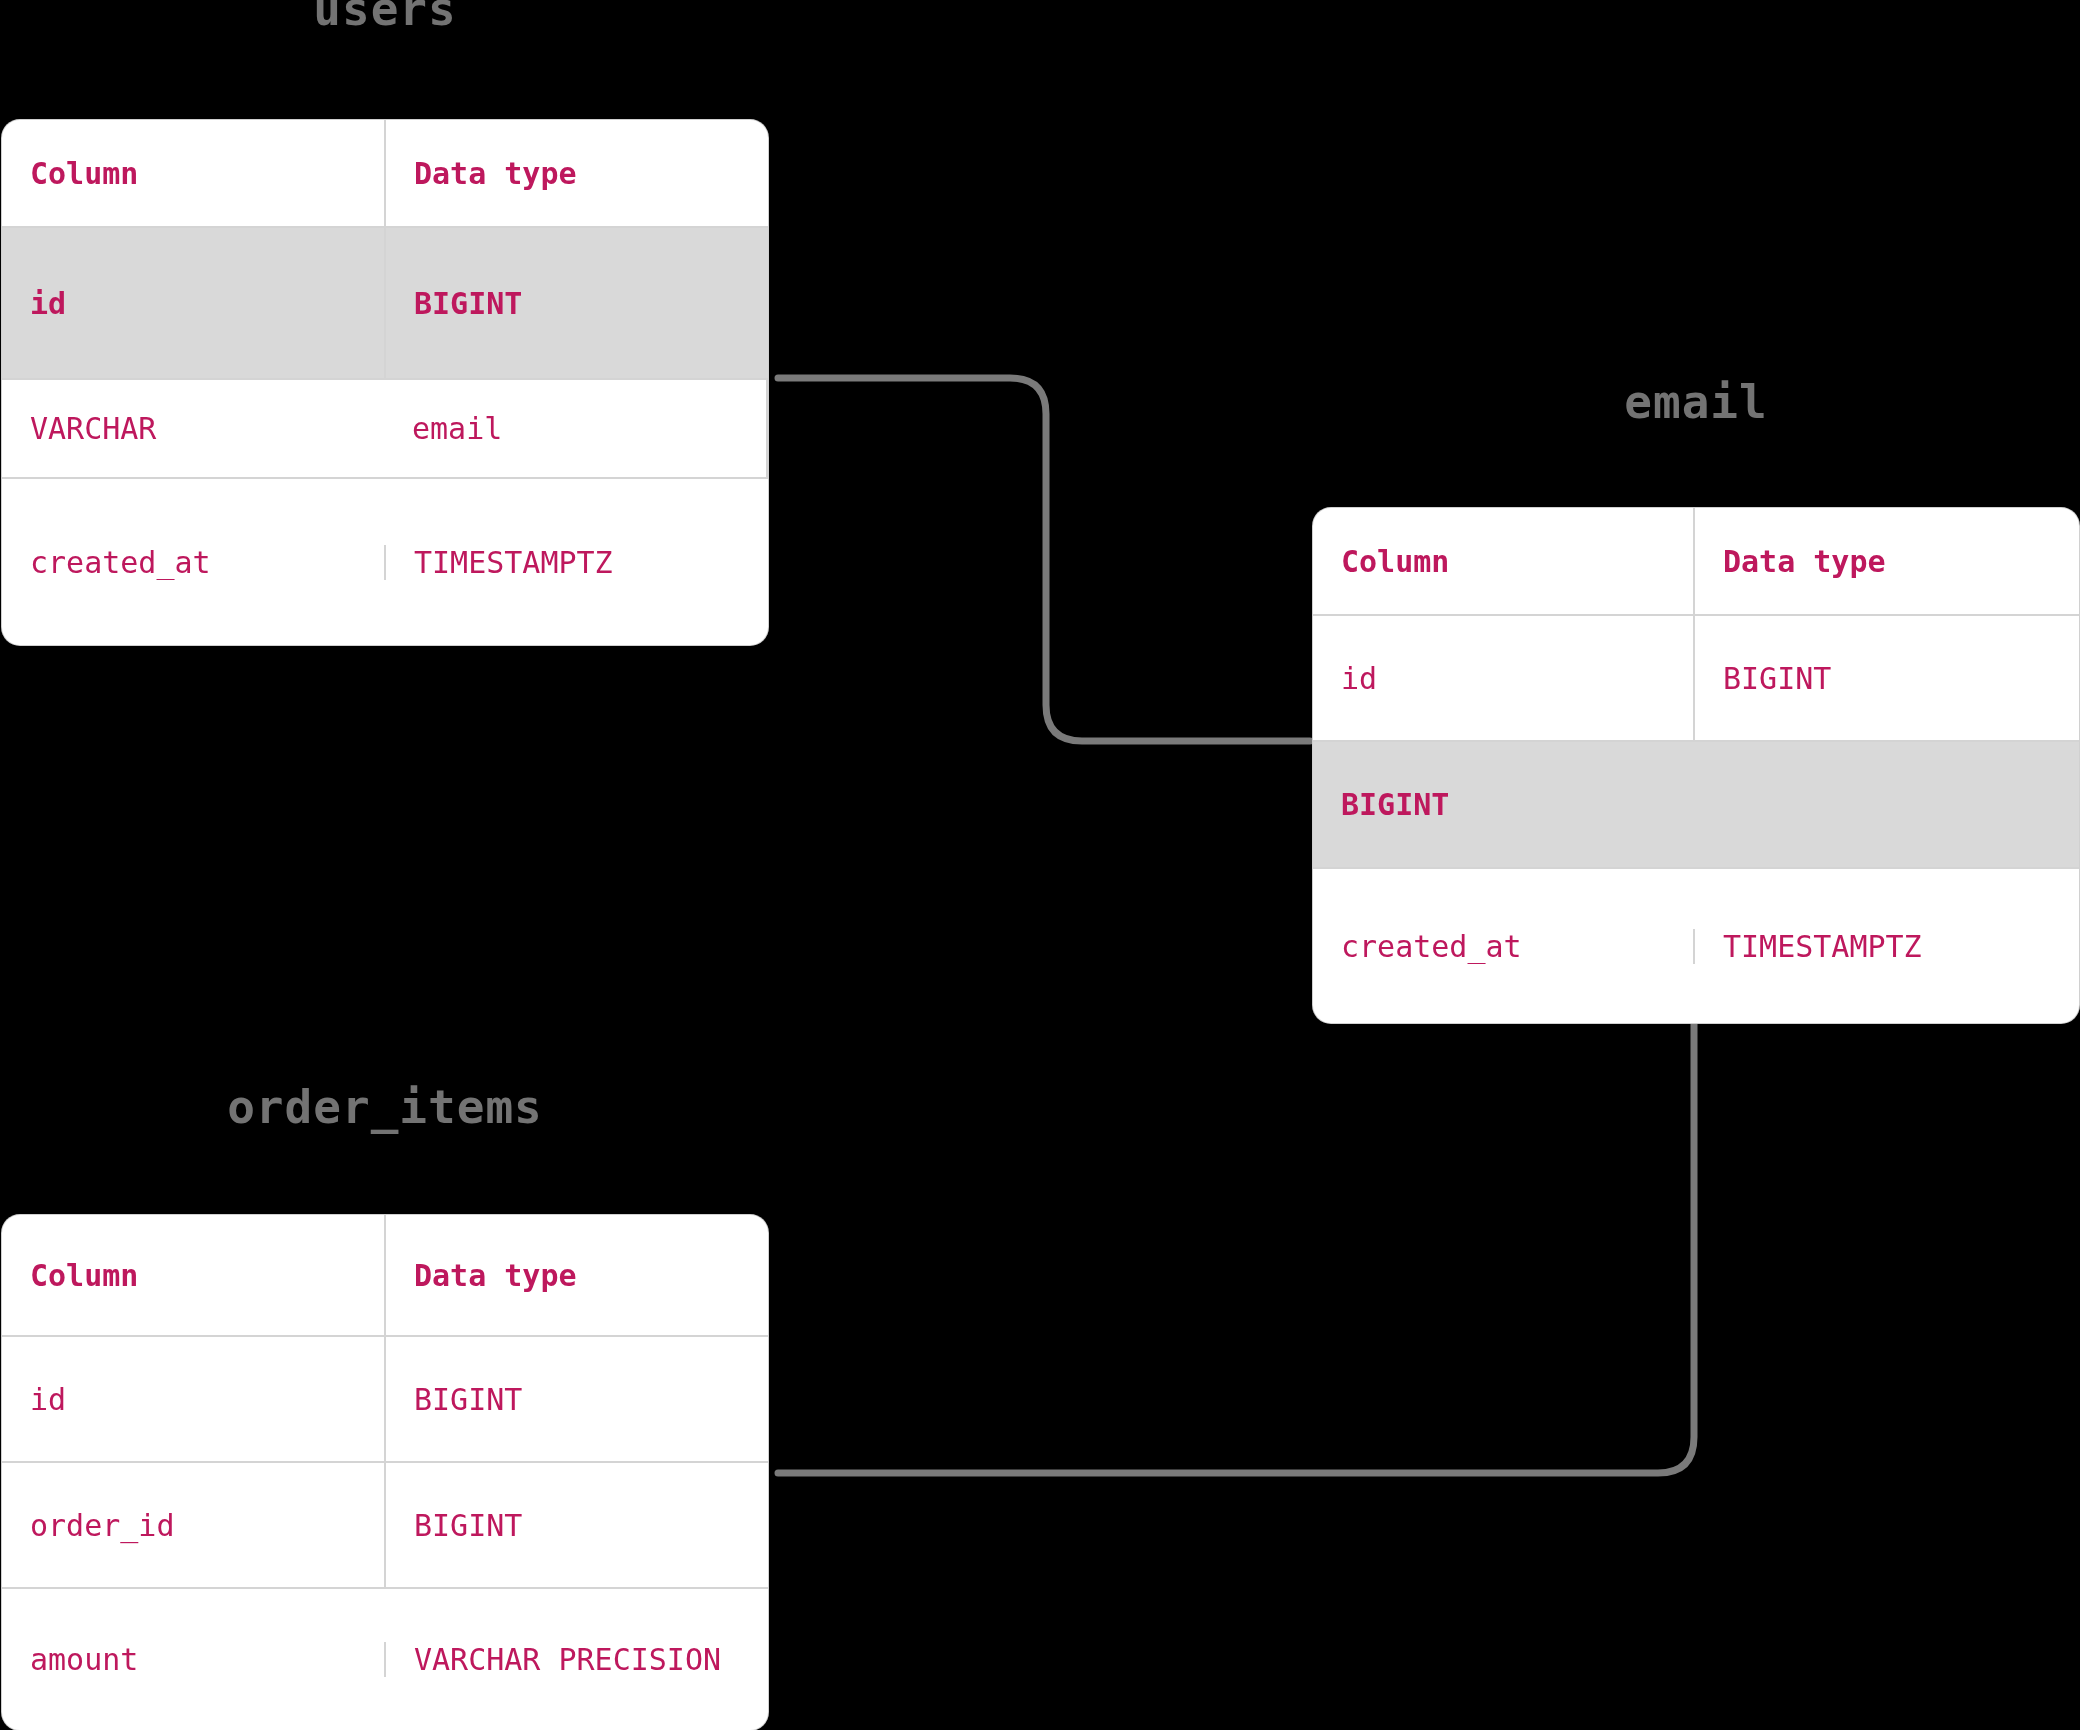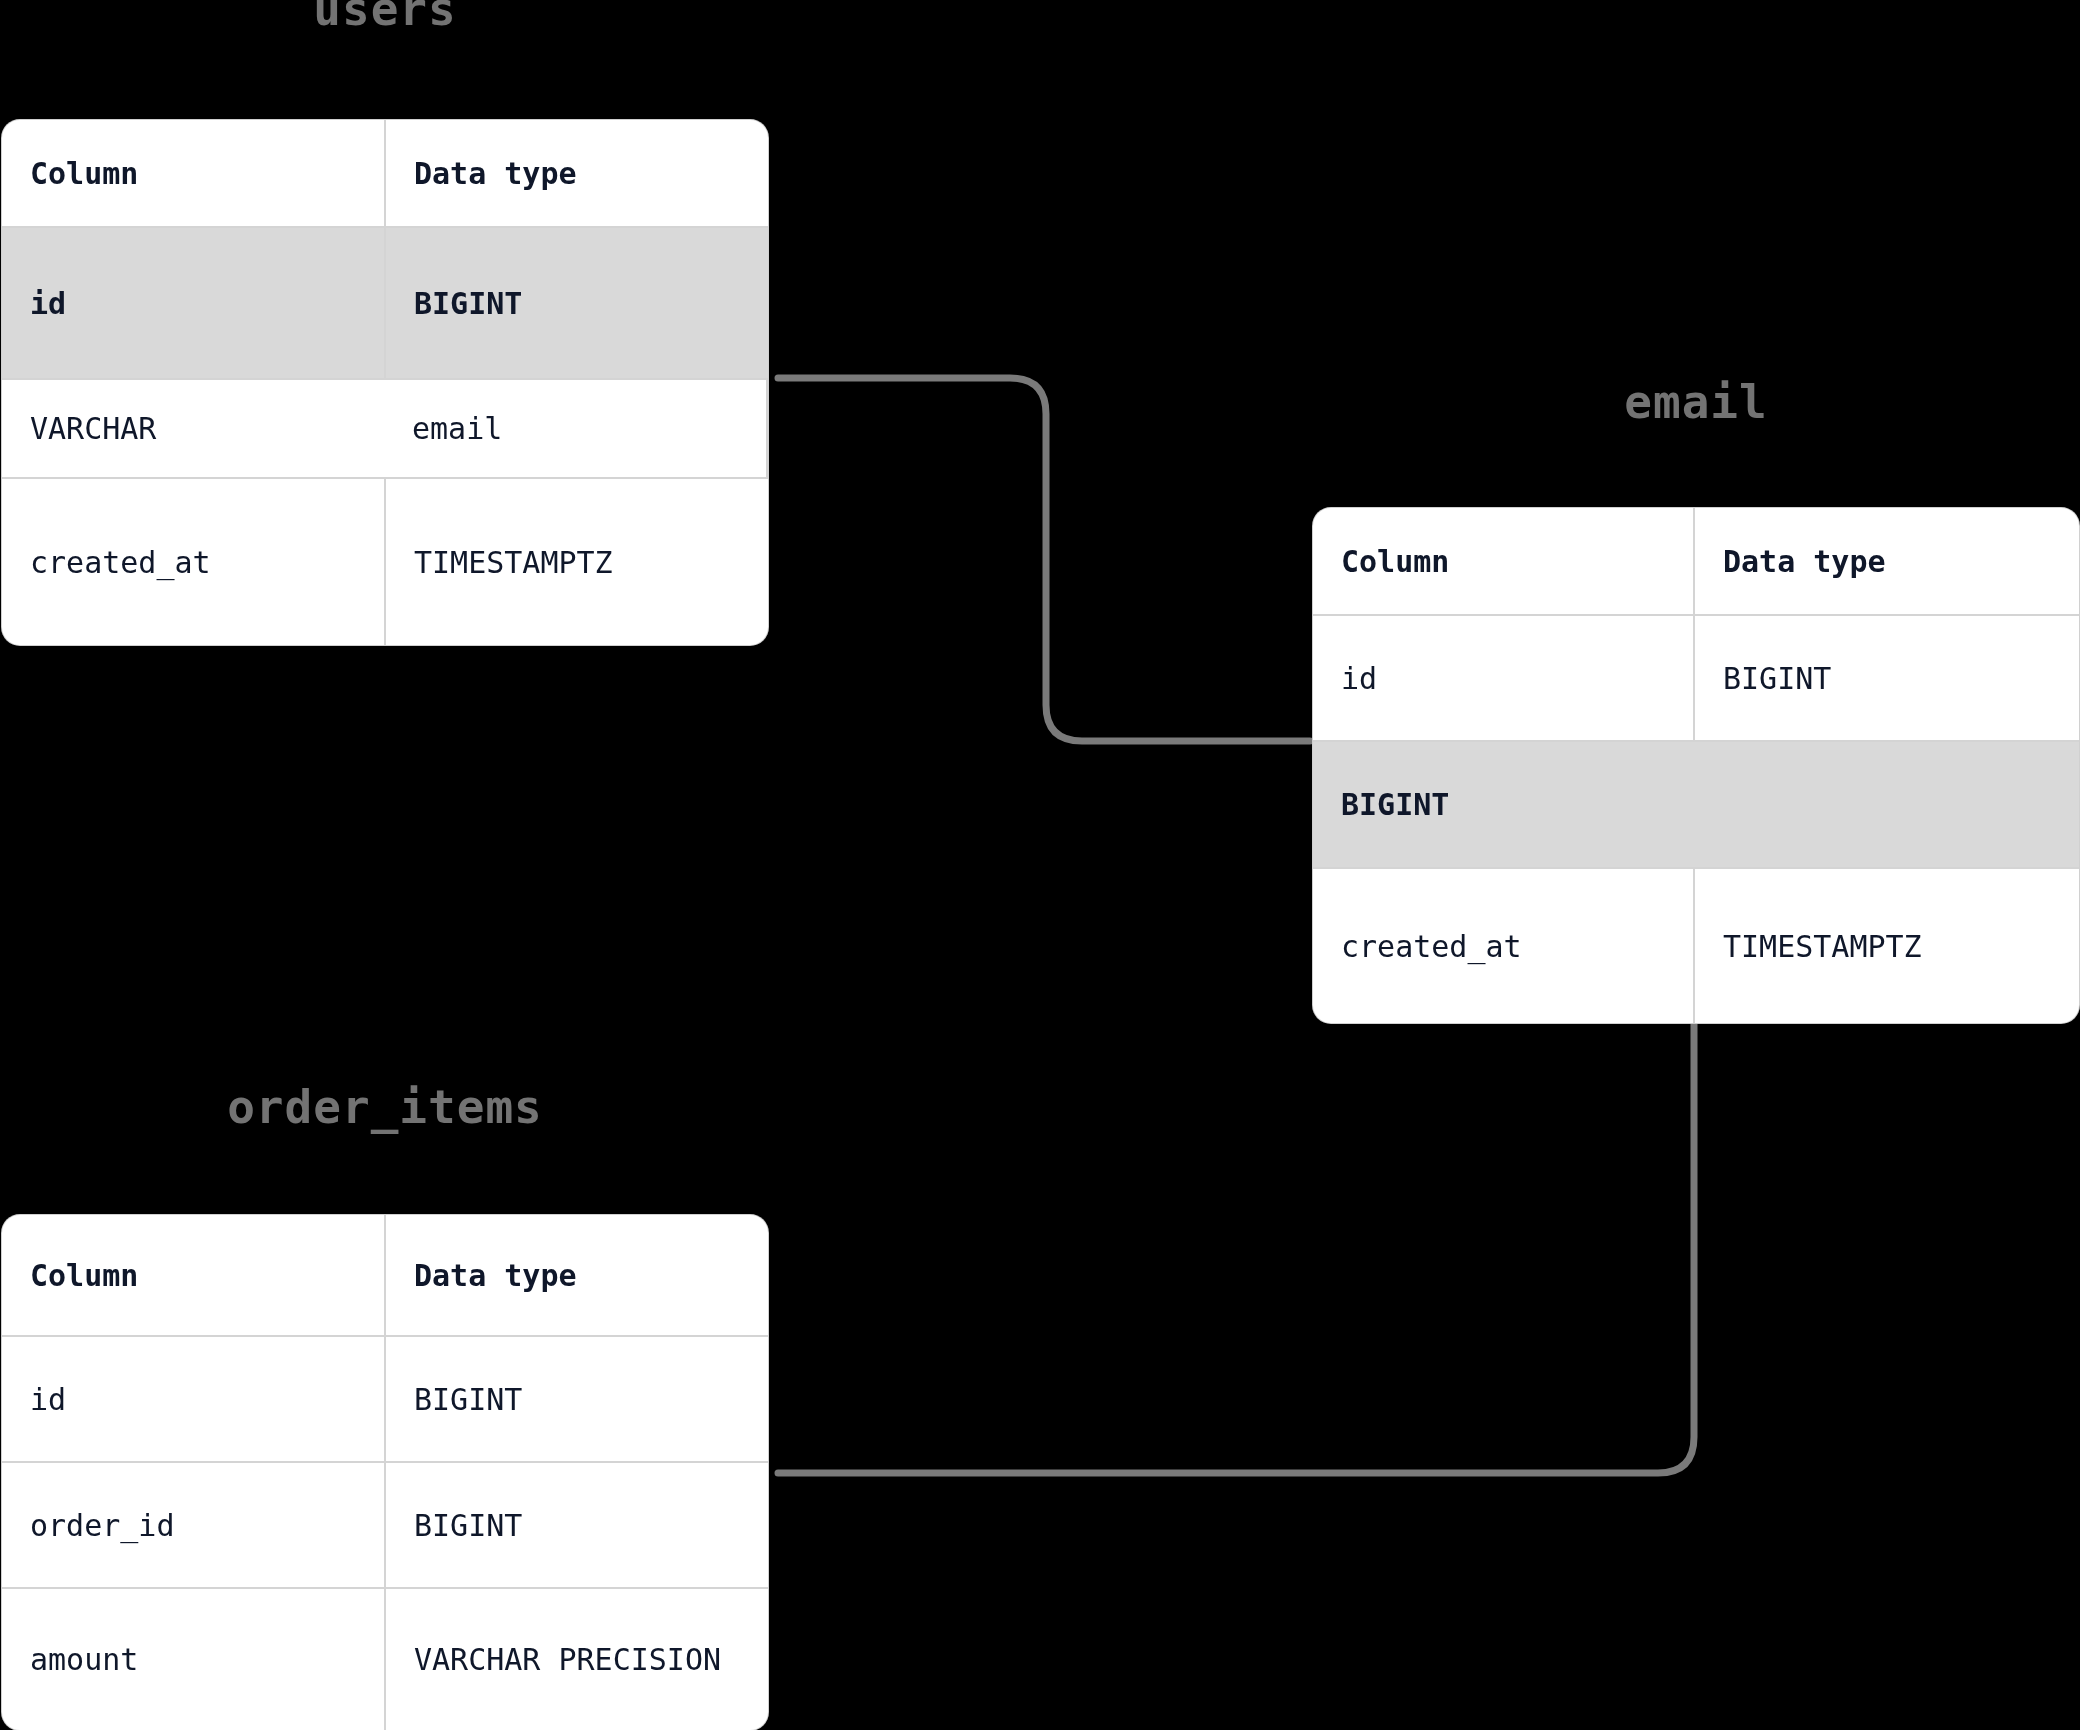--- a/index.html
+++ b/index.html
@@ -42,30 +42,30 @@
     border-radius: 18px;
     overflow: hidden;
     box-shadow: 0 0 0 1px #d0d0d0;
   }
   .row {
     display: flex;
     width: 100%;
     box-sizing: border-box;
     border-bottom: 2px solid #d4d4d4;
   }
-  .row:last-child { border-bottom: none; }
+  .row:last-child { border-bottom: none; align-items: center; }
   .row.header .cell { font-weight: bold; }
   .row.highlight { background: #d9d9d9; }
   .cell {
     box-sizing: border-box;
     display: flex;
     align-items: center;
     font-family: "DejaVu Sans Mono", "Liberation Mono", monospace;
     font-size: 30px;
-    color: #0f172a;
+    color: #be185d;
     padding-left: 28px;
     overflow: hidden;
     white-space: nowrap;
   }
   .cell.col-name {
     border-right: 2px solid #d4d4d4;
   }
   .row.highlight .cell { font-weight: bold; }
 </style>
 </head>

